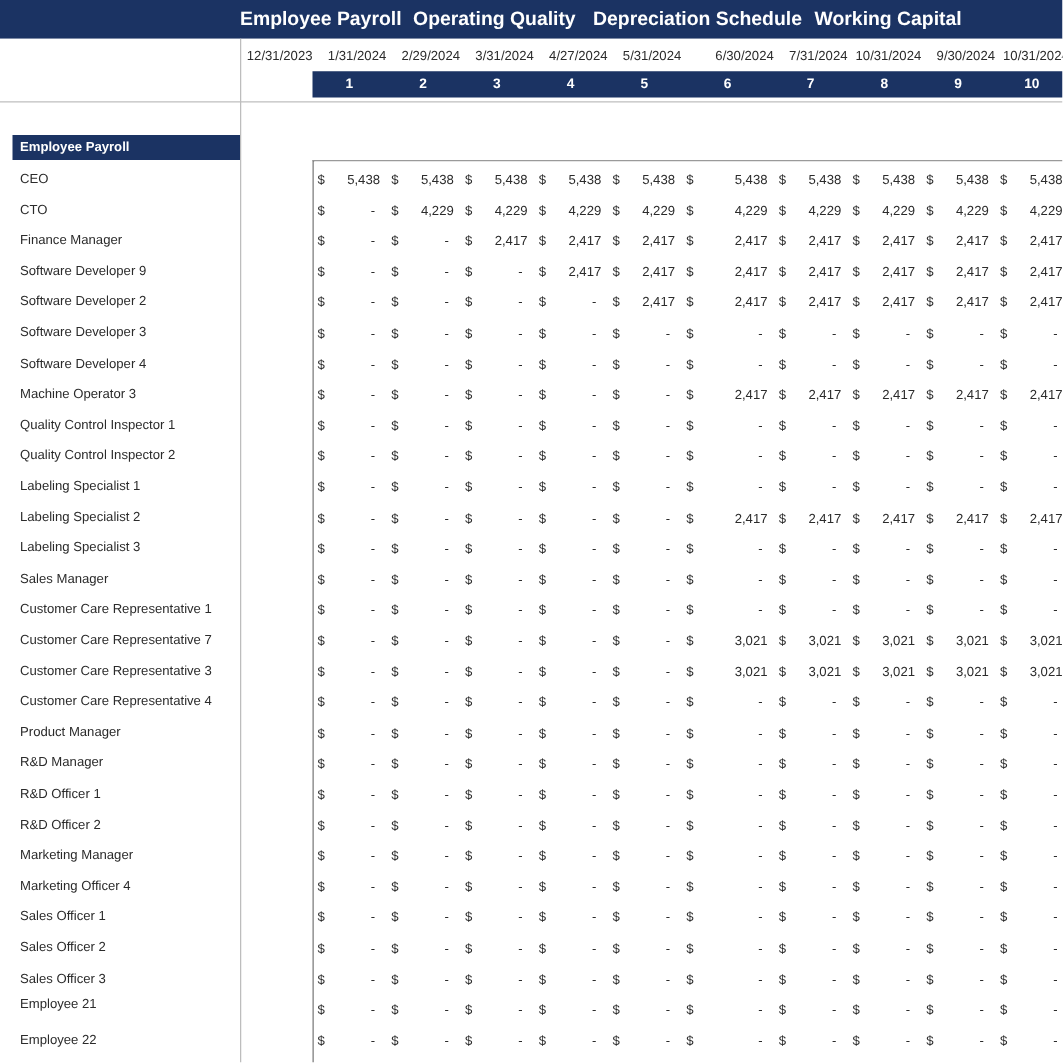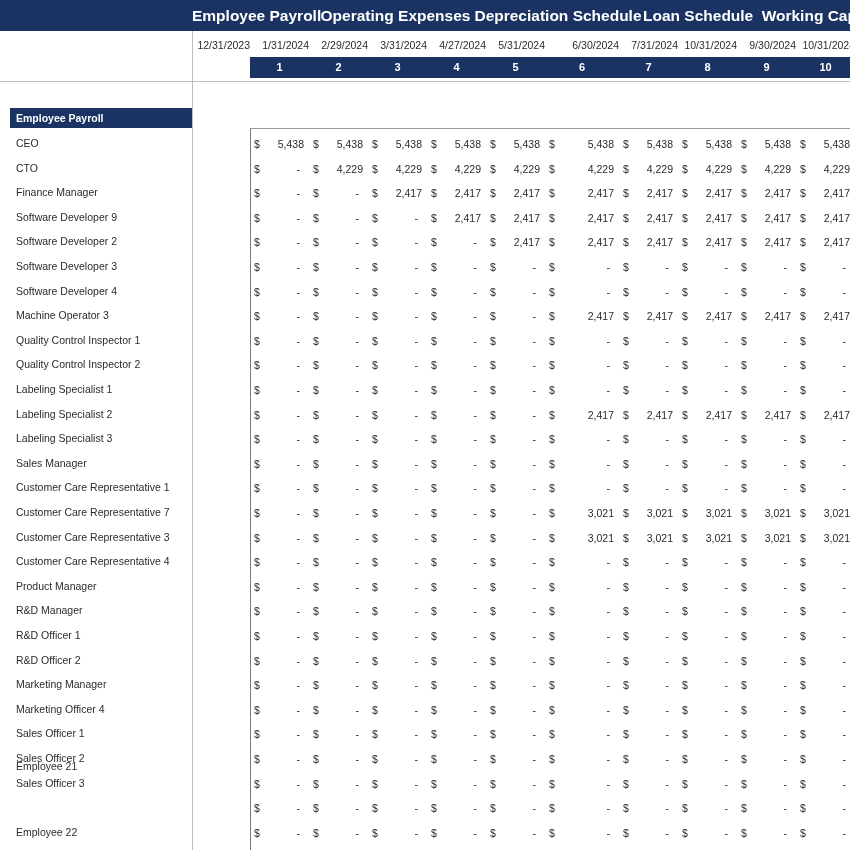--- a/index.html
+++ b/index.html
@@ -87,23 +87,22 @@
   .cell.dash .amt{letter-spacing:0;}
 </style>
 </head>
 <body>
 
 <div id="stage">
 
   <div class="tabbar">
     <div class="tabs" id="tabs-container">
         <div class="tab" style="width: 126px;">Employee Payroll</div>
-        <div class="tab" style="width: 155px;">Operating Expenses</div>
+        <div class="tab" style="width: 155px;">Operating Quality</div>
         <div class="tab" style="width: 170px;">Depreciation Schedule</div>
-        <div class="tab" style="width: 110px;">Loan Schedule</div>
         <div class="tab" style="width: 135px;">Working Capital</div>
       </div>
   </div>
 
   <div class="whiteband"></div>
 
   <div class="daterow" id="date-row">
       <div class="datecell" style="width: 80px; left: 170px;">12/31/2023</div>
       <div class="datecell" style="width: 80px; left: 229px;">1/31/2024</div>
       <div class="datecell" style="width: 80px; left: 288px;">2/29/2024</div>
@@ -157,21 +156,21 @@
       <div class="rowlabel" style="top: 553.2px;">Customer Care Representative 4</div>
       <div class="rowlabel" style="top: 577.8px;">Product Manager</div>
       <div class="rowlabel" style="top: 602.4px;">R&amp;D Manager</div>
       <div class="rowlabel" style="top: 627px;">R&amp;D Officer 1</div>
       <div class="rowlabel" style="top: 651.6px;">R&amp;D Officer 2</div>
       <div class="rowlabel" style="top: 676.2px;">Marketing Manager</div>
       <div class="rowlabel" style="top: 700.8px;">Marketing Officer 4</div>
       <div class="rowlabel" style="top: 725.4px;">Sales Officer 1</div>
       <div class="rowlabel" style="top: 750px;">Sales Officer 2</div>
       <div class="rowlabel" style="top: 774.6px;">Sales Officer 3</div>
-      <div class="rowlabel" style="top: 758px;">Employee 21</div>
+      <div class="rowlabel" style="top: 795px;">Employee 21</div>
       <div class="rowlabel" style="top: 823.8px;">Employee 22</div>
       <div class="rowlabel" style="top: 848.4px;">Employee 23</div>
     </div>
 
   <div class="grid" id="grid">
       <div class="datarow" style="top: 7px;">
         <div class="cell" style="left: 3px; width: 50px;">
           <span class="sym">$</span>
           <span class="amt">5,438</span>
         </div>

